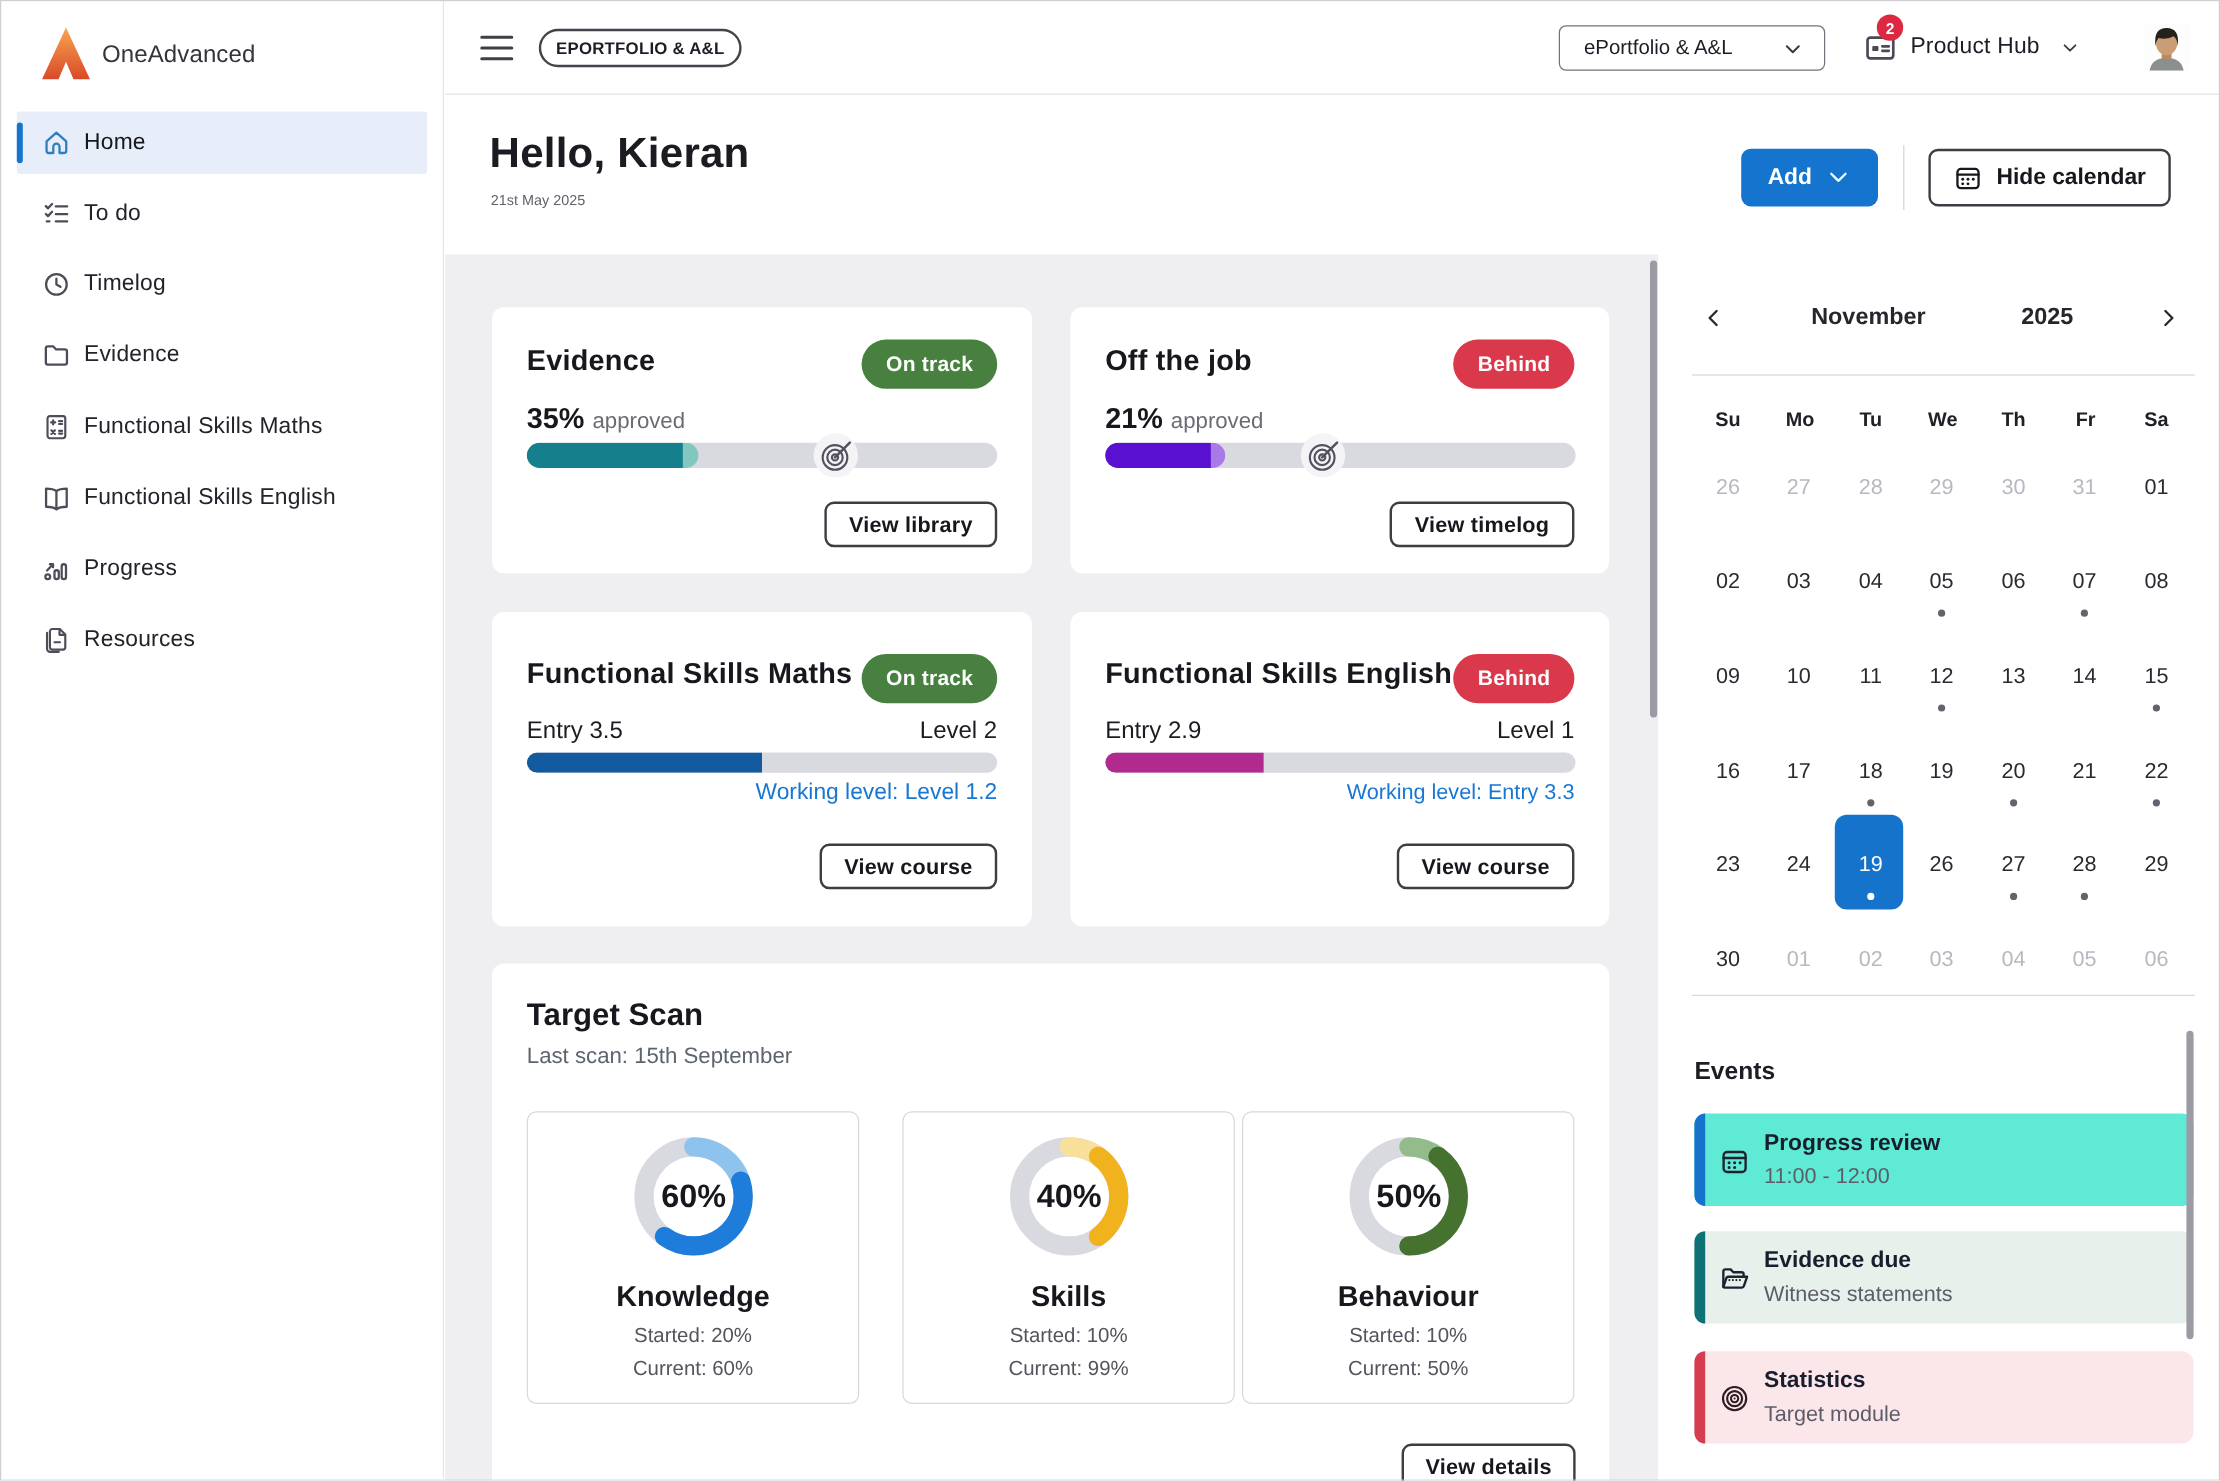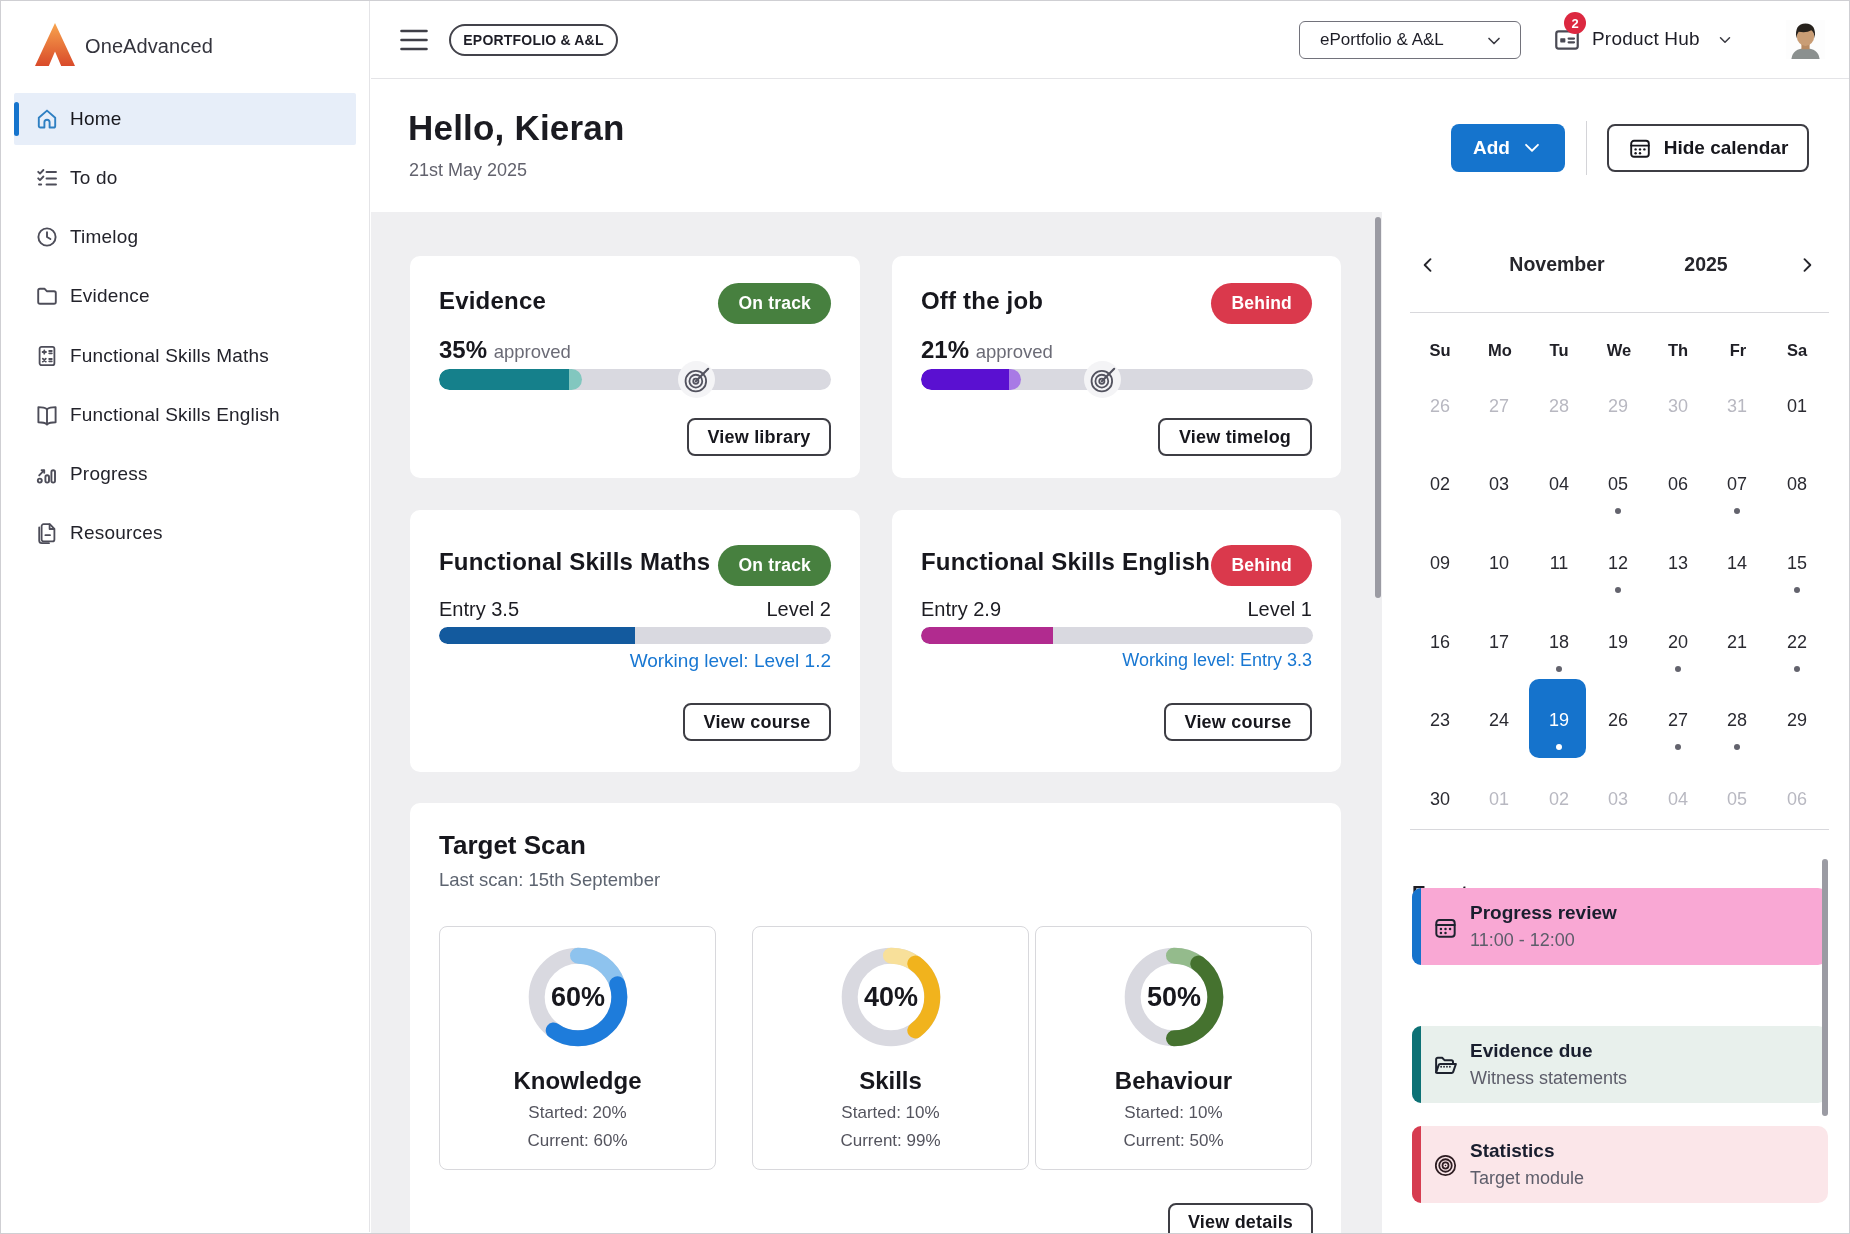--- a/index.html
+++ b/index.html
@@ -244,21 +244,21 @@
       <rect x="0" y="0" width="40" height="40" fill="#fdfdfd"></rect>
       <path d="M5.5 40 q1.5-11 14.5-11 q13 0 14.5 11 z" fill="#8b908f"></path>
       <rect x="15.8" y="20" width="8.4" height="10" fill="#b88a62"></rect>
       <ellipse cx="20" cy="16.5" rx="9" ry="10.2" fill="#c99d75"></ellipse>
       <path d="M10.5 19 Q8.5 3.5 20 3.5 Q31.5 3.5 29.5 19 Q29 12.5 26 10.5 Q21 13.5 13 12 Q11 14.5 10.5 19 Z" fill="#26211c"></path>
     </svg>
   </div>
 
   <div id="hero">
     <div class="abs" style="left:37px;top:28px;font-size:35px;font-weight:bold;color:#1b1b21;letter-spacing:.2px">Hello, Kieran</div>
-    <div class="abs" style="left:38px;top:80px;font-size:18px;color:#62626d">21st May 2025</div>
+    <div class="abs" style="left:38px;top:80px;font-size:12px;color:#62626d">21st May 2025</div>
 
     <div class="abs" style="left:1080px;top:44px;width:114px;height:48px;background:#1574cd;border-radius:8px;display:flex;align-items:center;justify-content:center;gap:11px;color:#fff;font-size:19px;font-weight:bold">Add
       <svg width="22" height="22" viewBox="0 0 24 24">
           <path d="M5.5 8.5 l6.5 6.5 6.5-6.5" fill="none" stroke="#fff" stroke-width="2" stroke-linecap="round" stroke-linejoin="round"></path>
         </svg>
     </div>
     <div class="abs" style="left:1215px;top:41px;width:1px;height:54px;background:#d4d4d8"></div>
 
     <div class="abs" style="left:1236px;top:44px;width:202px;height:48px;border:2px solid #3d3d44;border-radius:8px;background:#fff;display:flex;align-items:center;justify-content:center;gap:12px;color:#17171d;font-size:19px;font-weight:bold">
       <svg width="24" height="24" viewBox="0 0 24 24">
@@ -446,21 +446,21 @@
     <div class="cal-num muted" style="left:95px;top:577px">01</div>
     <div class="cal-num muted" style="left:155px;top:577px">02</div>
     <div class="cal-num muted" style="left:214px;top:577px">03</div>
     <div class="cal-num muted" style="left:274px;top:577px">04</div>
     <div class="cal-num muted" style="left:333px;top:577px">05</div>
     <div class="cal-num muted" style="left:393px;top:577px">06</div>
 
     <div class="abs" style="left:28px;top:617px;width:419px;height:1px;background:#d8d8dc"></div>
     <div class="abs" style="left:30px;top:669px;font-size:20.5px;font-weight:bold;color:#1d1d24">Events</div>
 
-    <div class="ev-card" style="top:676px;background:#f9a8d4">
+    <div class="ev-card" style="top:716px;background:#5eead4">
       <div class="ev-bar" style="background:#1573cc"></div>
       <svg viewBox="0 0 24 24">
           <use href="#ic-calev" stroke="#1d222e" color="#1d222e"></use>
         </svg>
       <div class="ev-title">Progress review</div>
       <div class="ev-sub">11:00 - 12:00</div>
     </div>
     <div class="ev-card" style="top:814px;background:#e8f0ec">
       <div class="ev-bar" style="background:#0d7175"></div>
       <svg viewBox="0 0 24 24">

